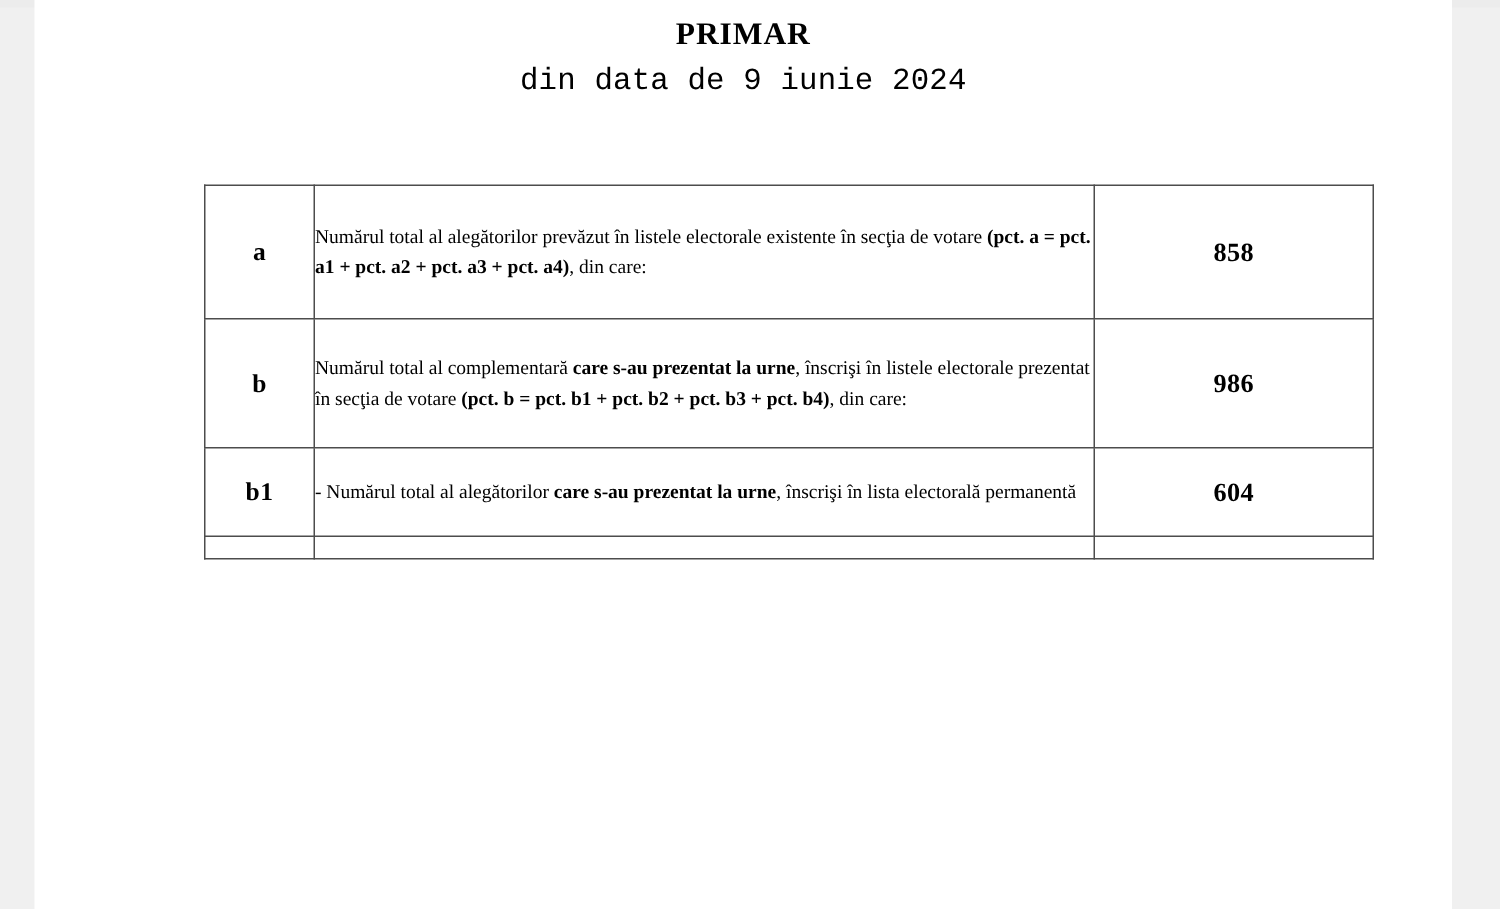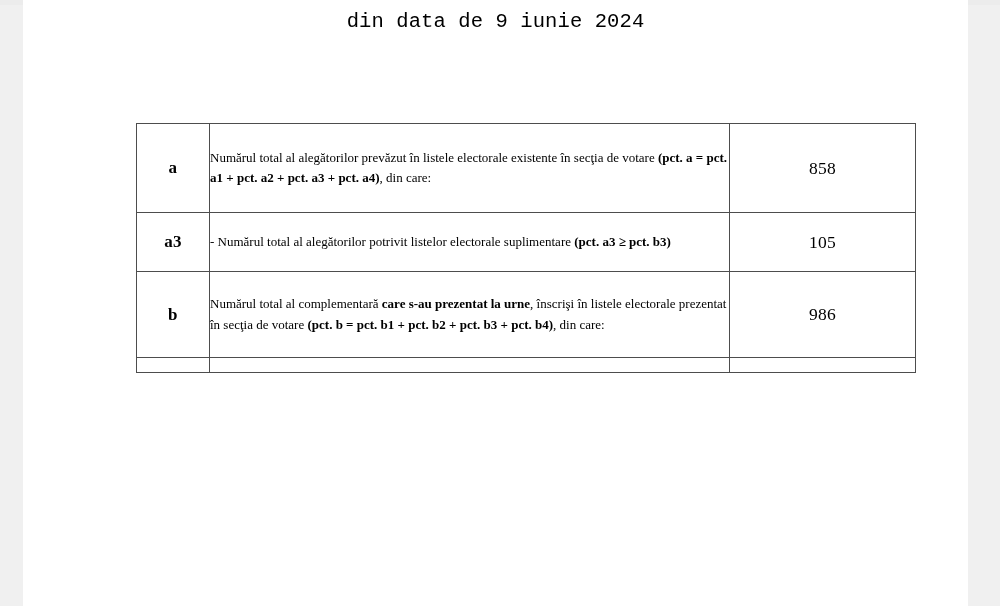--- a/index.html
+++ b/index.html
@@ -107,21 +107,21 @@
     padding: 7px 6px 7px 10px;
     font-size: 13px;
     line-height: 20.5px;
     text-align: left;
   }
   .cell-desc b {
     font-weight: bold;
   }
   .cell-value {
     text-align: center;
-    font-weight: normal;
+    font-weight: bold;
     font-size: 17.5px;
     letter-spacing: 0.3px;
   }
 
   
   tr.r-a  td { height: 88px; }
   tr.r-a1 td { height: 58px; }
   tr.r-a2 td { height: 58px; }
   tr.r-a3 td { height: 58px; }
   tr.r-a4 td { height: 58px; }
@@ -133,52 +133,53 @@
 <body>
 
 <div class="viewport">
 
   <div class="top-band"></div>
 
   <div class="page">
     <div class="page-inner">
 
       <div class="doc-header">
+        <div class="hdr-line2">PRIMAR</div>
         <div class="hdr-line3">din data de 9 iunie 2024</div>
       </div>
 
       <table class="pv-table">
         <colgroup>
           <col class="col-code">
           <col class="col-desc">
           <col class="col-value">
         </colgroup>
         <tbody>
 
           <tr class="r-a">
             <td class="cell-code">a</td>
             <td class="cell-desc"><span>Numărul total al alegătorilor prevăzut în listele electorale existente în secţia de votare </span><b>(pct. a = pct. a1 + pct. a2 + pct. a3 + pct. a4)</b><span>, din care:</span></td>
             <td class="cell-value">858</td>
           </tr>
 
 
 
-          <tr class="r-a3">
-            <td class="cell-code">a3</td>
-            <td class="cell-desc"><span>- Numărul total al alegătorilor potrivit listelor electorale suplimentare </span><b>(pct. a3 ≥ pct. b3)</b></td>
-            <td class="cell-value">105</td>
-          </tr>
 
 
           <tr class="r-b">
             <td class="cell-code">b</td>
             <td class="cell-desc"><span>Numărul total al complementară </span><b>care s-au prezentat la urne</b><span>, înscrişi în listele electorale prezentat în secţia de votare </span><b>(pct. b = pct. b1 + pct. b2 + pct. b3 + pct. b4)</b><span>, din care:</span></td>
             <td class="cell-value">986</td>
           </tr>
 
+          <tr class="r-b1">
+            <td class="cell-code">b1</td>
+            <td class="cell-desc"><span>- Numărul total al alegătorilor </span><b>care s-au prezentat la urne</b><span>, înscrişi în lista electorală permanentă</span></td>
+            <td class="cell-value">604</td>
+          </tr>
 
           <tr class="r-cut">
             <td class="cell-code"></td>
             <td class="cell-desc"></td>
             <td class="cell-value"></td>
           </tr>
 
         </tbody>
       </table>
 

